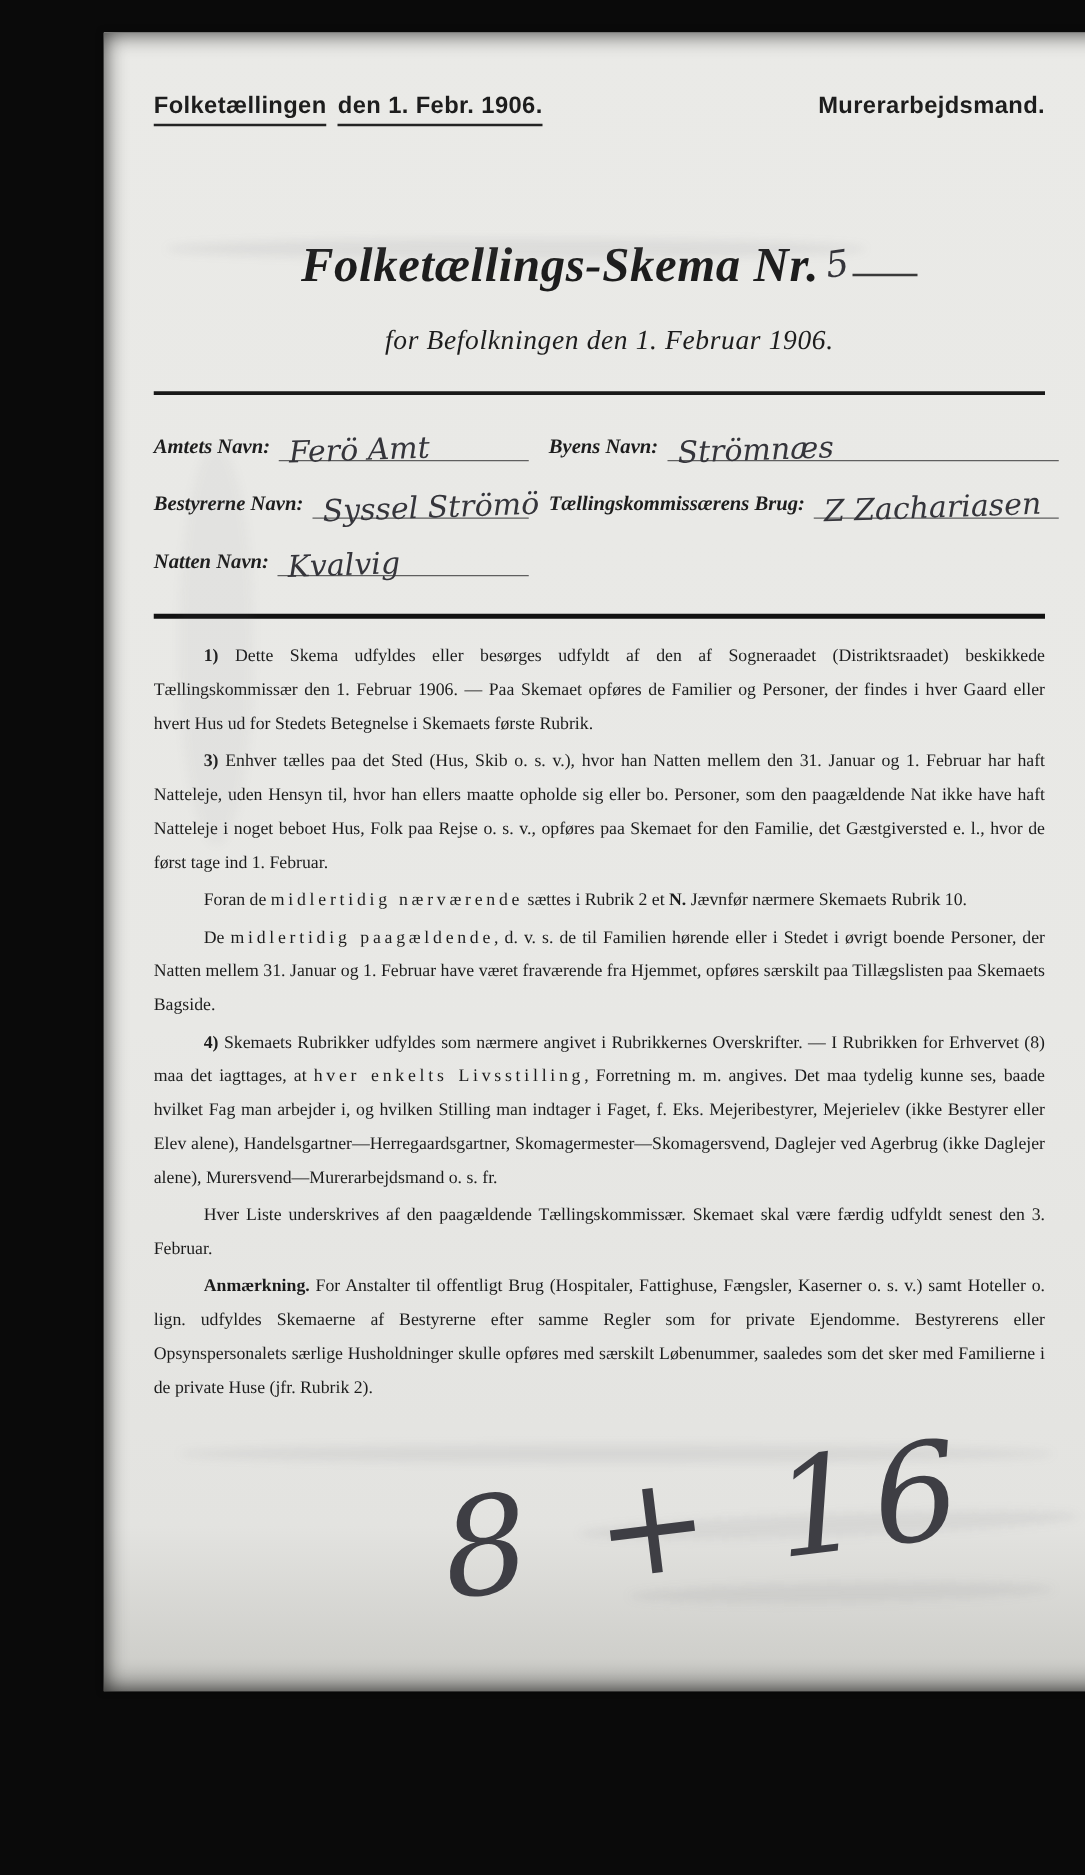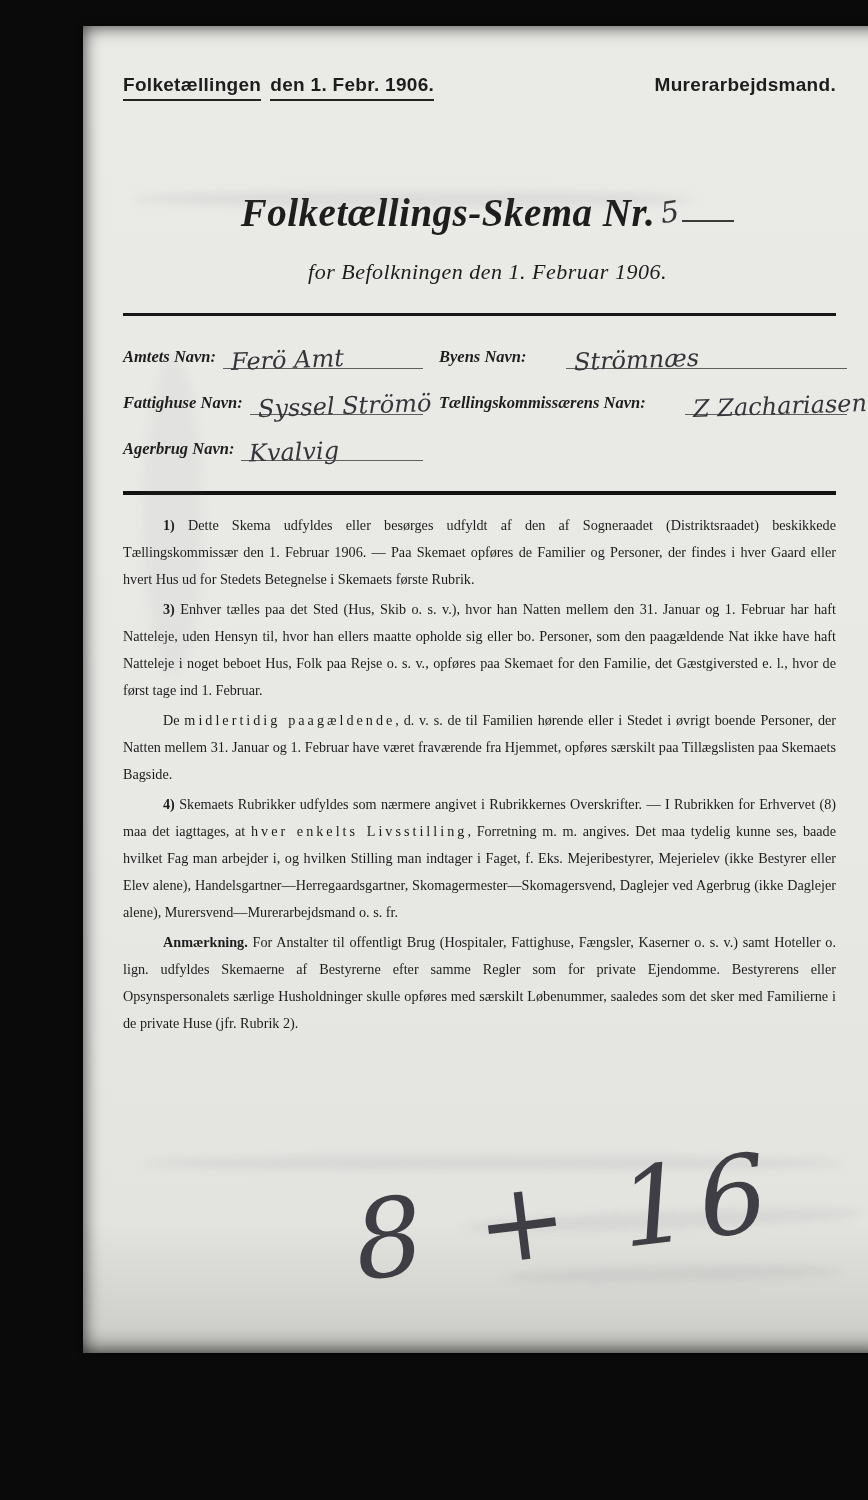--- a/index.html
+++ b/index.html
@@ -58,21 +58,21 @@
   }
 
   .hrule{margin:28px 56px 0 40px;height:3px;background:#181818;}
   .hrule.thick{height:4px;margin-top:30px;background:#121212;}
 
   .fields{margin:24px 45px 0 40px;}
   .field-row{display:flex;margin-bottom:17px;height:29px;align-items:flex-end;}
   .field{display:flex;flex:1;align-items:flex-end;justify-content:flex-end;}
   .field.left-col{flex:0 0 300px;max-width:300px;}
   .field.solo{flex:0 0 300px;}
-  .field + .field{margin-left:16px;gap:32px;}
+  .field + .field{margin-left:16px;}
   .field-label{
     font-style:italic;font-weight:bold;font-size:16.5px;
     white-space:nowrap;padding-bottom:2px;
   }
   .entry-line{flex:1;border-bottom:1.4px solid #5f5f5f;position:relative;margin-left:7px;height:26px;}
   .entry-line .hw{
     position:absolute;left:8px;bottom:-6px;
     font-size:24px;white-space:nowrap;
     transform:rotate(-2deg);
   }
@@ -135,48 +135,50 @@
       </div>
       <div class="field">
         <span class="field-label">Byens Navn:</span>
         <span class="entry-line">
             <span class="hw">Strömnæs</span>
           </span>
       </div>
     </div>
     <div class="field-row">
       <div class="field left-col">
-        <span class="field-label">Fattighuse Navn:</span>
+        <span class="field-label">Bestyrerne Navn:</span>
         <span class="entry-line">
             <span class="hw">Syssel Strömö</span>
           </span>
       </div>
       <div class="field">
-        <span class="field-label">Tællingskommissærens Navn:</span>
+        <span class="field-label">Tællingskommissærens Brug:</span>
         <span class="entry-line">
             <span class="hw">Z Zachariasen</span>
           </span>
       </div>
     </div>
     <div class="field-row">
       <div class="field solo">
-        <span class="field-label">Agerbrug Navn:</span>
+        <span class="field-label">Natten Navn:</span>
         <span class="entry-line">
             <span class="hw">Kvalvig</span>
           </span>
       </div>
     </div>
   </div>
 
   <div class="hrule thick"></div>
 
 
   <div class="paragraphs">
       <p><span class="b">1) </span><span>Dette Skema udfyldes eller besørges udfyldt af den af Sogneraadet (Distriktsraadet) beskikkede Tællingskommissær den 1. Februar 1906. — Paa Skemaet opføres de Familier og Personer, der findes i hver Gaard eller hvert Hus ud for Stedets Betegnelse i Skemaets første Rubrik.</span></p>
       <p><span class="b">3) </span><span>Enhver tælles paa det Sted (Hus, Skib o. s. v.), hvor han Natten mellem den 31. Januar og 1. Februar har haft Natteleje, uden Hensyn til, hvor han ellers maatte opholde sig eller bo. Personer, som den paagældende Nat ikke have haft Natteleje i noget beboet Hus, Folk paa Rejse o. s. v., opføres paa Skemaet for den Familie, det Gæstgiversted e. l., hvor de først tage ind 1. Februar.</span></p>
+      <p><span>Foran de </span><span class="sp">midlertidig nærværende</span><span> sættes i Rubrik 2 et </span><span class="b">N.</span><span> Jævnfør nærmere Skemaets Rubrik 10.</span></p>
       <p><span>De </span><span class="sp">midlertidig paagældende</span><span>, d. v. s. de til Familien hørende eller i Stedet i øvrigt boende Personer, der Natten mellem 31. Januar og 1. Februar have været fraværende fra Hjemmet, opføres særskilt paa Tillægslisten paa Skemaets Bagside.</span></p>
       <p><span class="b">4) </span><span>Skemaets Rubrikker udfyldes som nærmere angivet i Rubrikkernes Overskrifter. — I Rubrikken for Erhvervet (8) maa det iagttages, at </span><span class="sp">hver enkelts Livsstilling</span><span>, Forretning m. m. angives. Det maa tydelig kunne ses, baade hvilket Fag man arbejder i, og hvilken Stilling man indtager i Faget, f. Eks. Mejeribestyrer, Mejerielev (ikke Bestyrer eller Elev alene), Handelsgartner—Herregaardsgartner, Skomagermester—Skomagersvend, Daglejer ved Agerbrug (ikke Daglejer alene), Murersvend—Murerarbejdsmand o. s. fr.</span></p>
+      <p><span>Hver Liste underskrives af den paagældende Tællingskommissær. Skemaet skal være færdig udfyldt senest den 3. Februar.</span></p>
       <p><span class="b">Anmærkning.</span><span> For Anstalter til offentligt Brug (Hospitaler, Fattighuse, Fængsler, Kaserner o. s. v.) samt Hoteller o. lign. udfyldes Skemaerne af Bestyrerne efter samme Regler som for private Ejendomme. Bestyrerens eller Opsynspersonalets særlige Husholdninger skulle opføres med særskilt Løbenummer, saaledes som det sker med Familierne i de private Huse (jfr. Rubrik 2).</span></p>
     </div>
 
   <div class="big-note hw">8 + 16</div>
 
 </div>
 
 </body></html>

